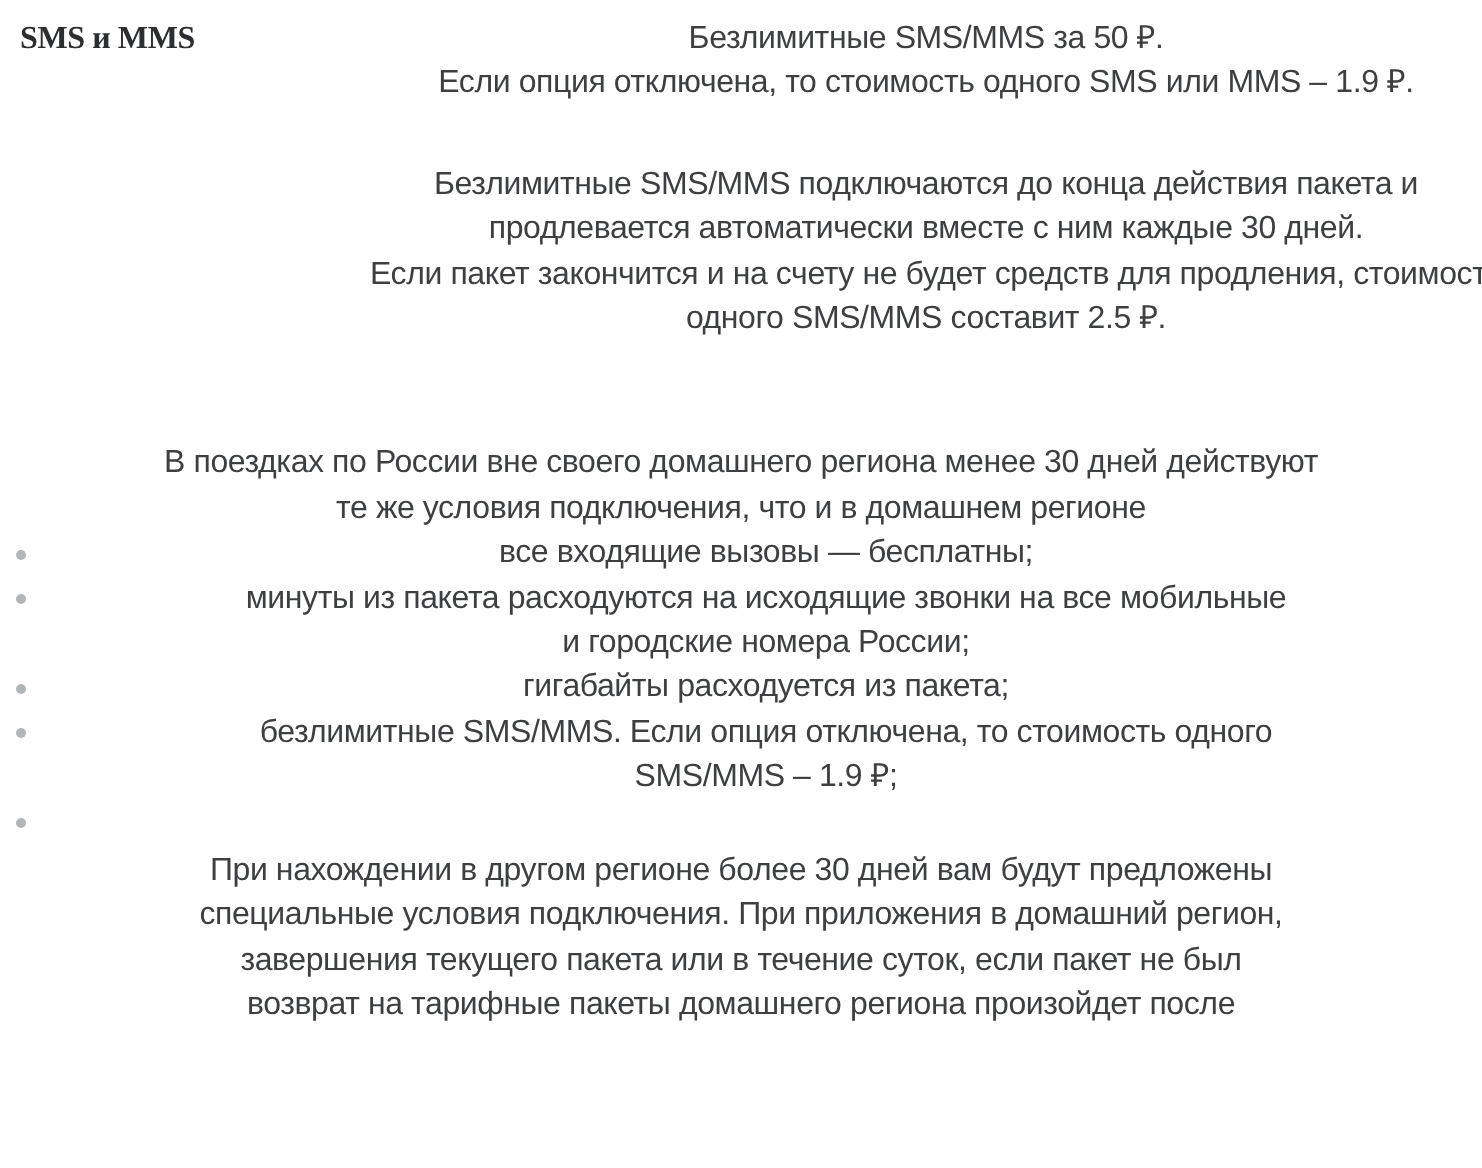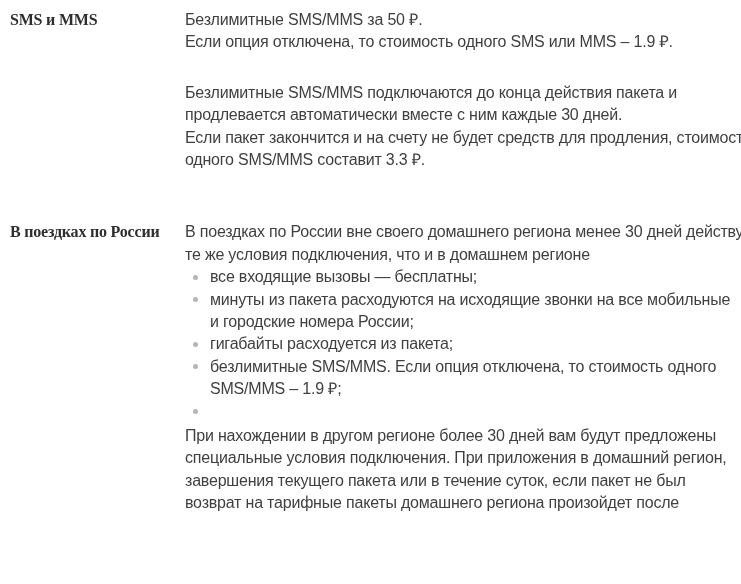--- a/index.html
+++ b/index.html
@@ -36,45 +36,44 @@
   .bullet {
     position: absolute;
     left: 8px;
     top: 8.5px;
     width: 5px;
     height: 5px;
     border-radius: 50%;
     background: #b3b6b8;
   }
   .bullet-list + .p { margin-top: 24px; }
-  .line { white-space: nowrap; }
+  .line { white-space: nowrap; text-align: center; }
 </style>
 </head>
 <body>
 
 <div class="page">
 
   <div class="section">
     <div class="heading">SMS и MMS</div>
     <div class="content">
       <div class="p">
         <div class="line">Безлимитные SMS/MMS за 50 ₽.</div>
         <div class="line">Если опция отключена, то стоимость одного SMS или MMS – 1.9 ₽.</div>
       </div>
       <div class="p">
         <div class="line">Безлимитные SMS/MMS подключаются до конца действия пакета и</div>
         <div class="line">продлевается автоматически вместе с ним каждые 30 дней.</div>
         <div class="line">Если пакет закончится и на счету не будет средств для продления, стоимость</div>
-        <div class="line">одного SMS/MMS составит 3.3 ₽.</div>
+        <div class="line">одного SMS/MMS составит 2.5 ₽.</div>
       </div>
     </div>
   </div>
 
   <div class="section">
-    <div class="heading">В поездках по России</div>
     <div class="content">
       <div class="p">
         <div class="line">В поездках по России вне своего домашнего региона менее 30 дней действуют</div>
         <div class="line">те же условия подключения, что и в домашнем регионе</div>
       </div>
 
       <ul class="bullet-list">
         <li class="list-item">
           <span class="bullet"></span>
           <div class="line">все входящие вызовы — бесплатны;</div>

